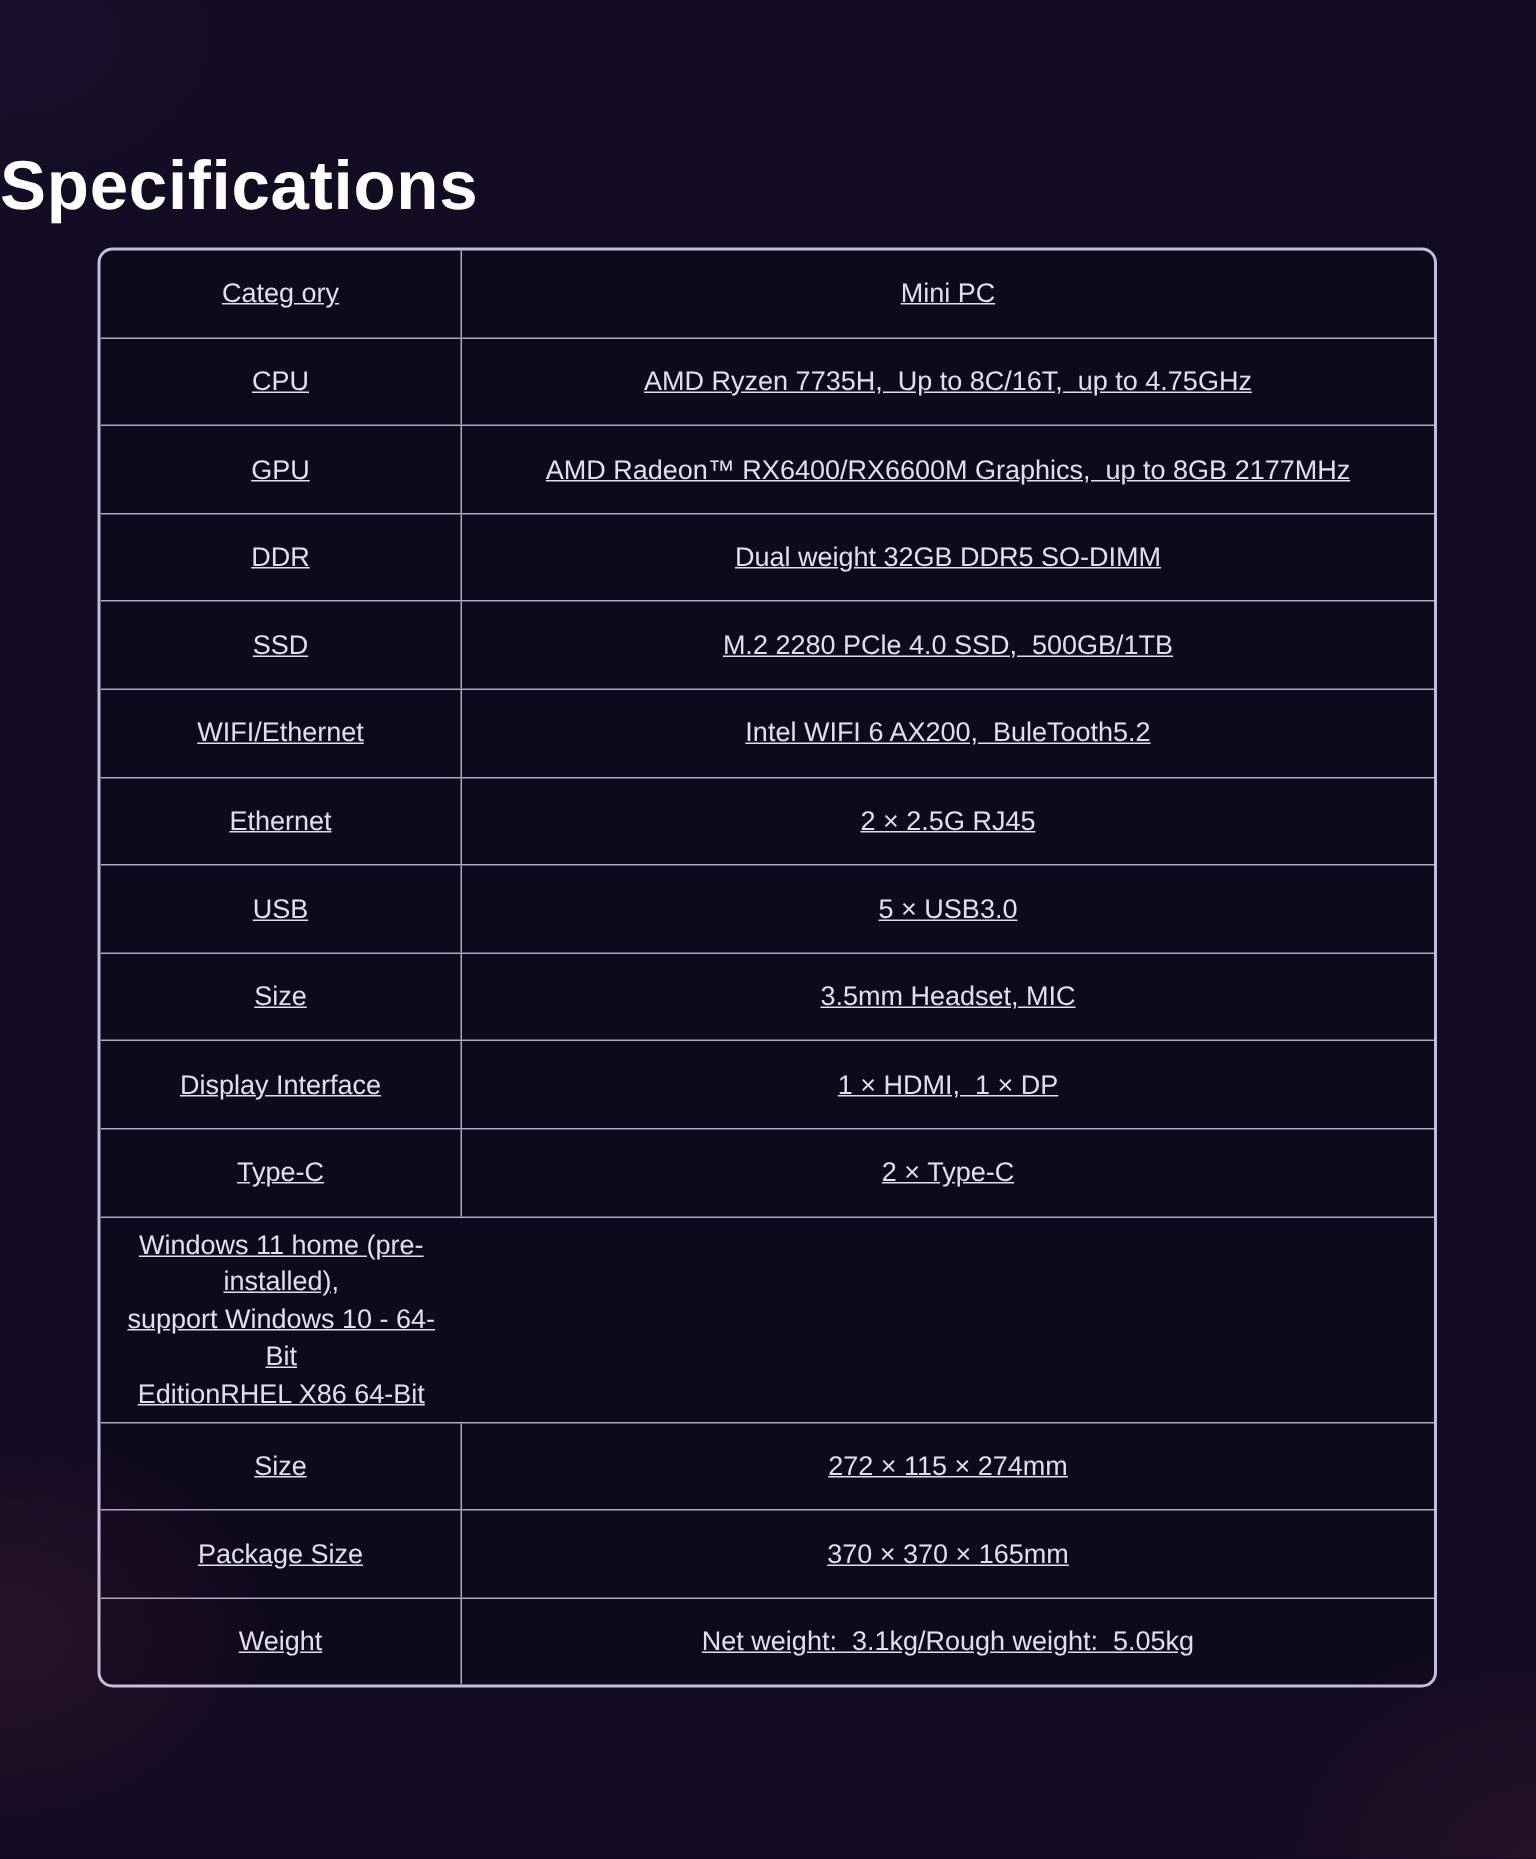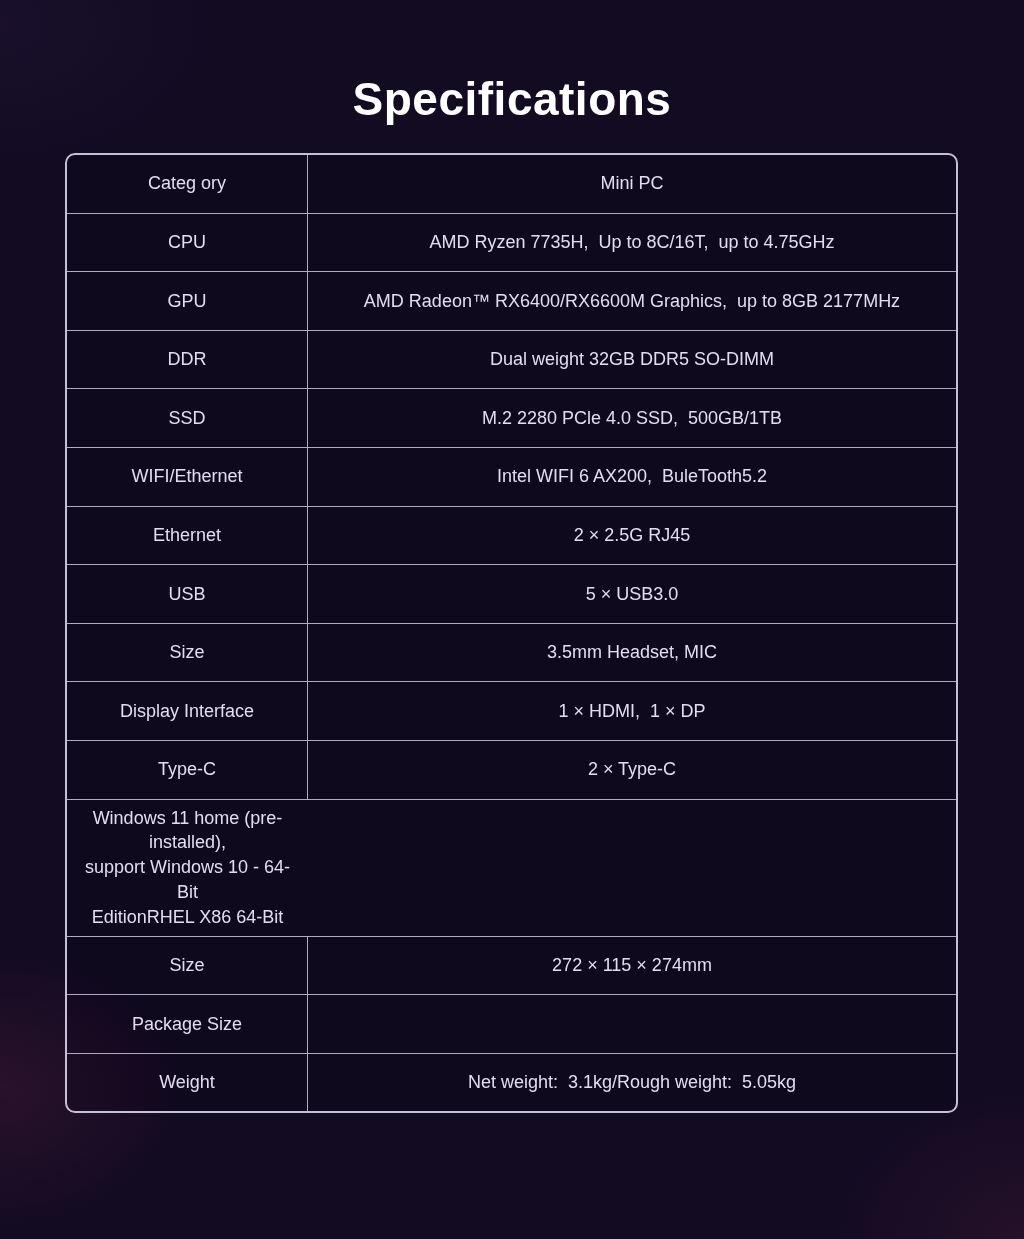--- a/index.html
+++ b/index.html
@@ -16,35 +16,36 @@
       radial-gradient(ellipse 260px 200px at 0% 88%, rgba(125,42,72,0.22), transparent 70%),
       radial-gradient(ellipse 280px 220px at 100% 100%, rgba(125,42,72,0.18), transparent 70%),
       radial-gradient(ellipse 300px 200px at 0% 2%, rgba(90,60,130,0.10), transparent 70%),
       var(--bg);
     font-family:"Liberation Sans", sans-serif;
     color:var(--text);
     -webkit-font-smoothing:antialiased;
   }
   .page-title{
     margin:0;
-    padding-top:72px;
-    text-align:center;
+    padding-top:96px;
+    text-align:left;
     font-size:46px;
     font-weight:700;
     letter-spacing:0.5px;
     color:var(--title);
   }
   .spec-table{
     position:absolute;
-    left:65px;top:153px;
+    left:65px;top:165px;
     width:889px;
     border:2px solid var(--border);
     border-radius:10px;
     overflow:hidden;
     background:rgba(6,2,16,0.18);
+    text-decoration:underline;
   }
   .spec-row{
     display:grid;
     grid-template-columns:241px 1fr;
   }
   .spec-row + .spec-row{
     border-top:1px solid rgba(198,191,216,0.88);
   }
   .spec-cell{
     display:flex;
@@ -134,19 +135,20 @@
 EditionRHEL X86 64-Bit</div>
   </div>
 
   <div class="spec-row">
     <div class="spec-cell label">Size</div>
     <div class="spec-cell value">272 × 115 × 274mm</div>
   </div>
 
   <div class="spec-row">
     <div class="spec-cell label">Package Size</div>
+    <div class="spec-cell value">370 × 370 × 165mm</div>
   </div>
 
   <div class="spec-row">
     <div class="spec-cell label">Weight</div>
     <div class="spec-cell value">Net weight:  3.1kg/Rough weight:  5.05kg</div>
   </div>
 </div>
 
 </body></html>

